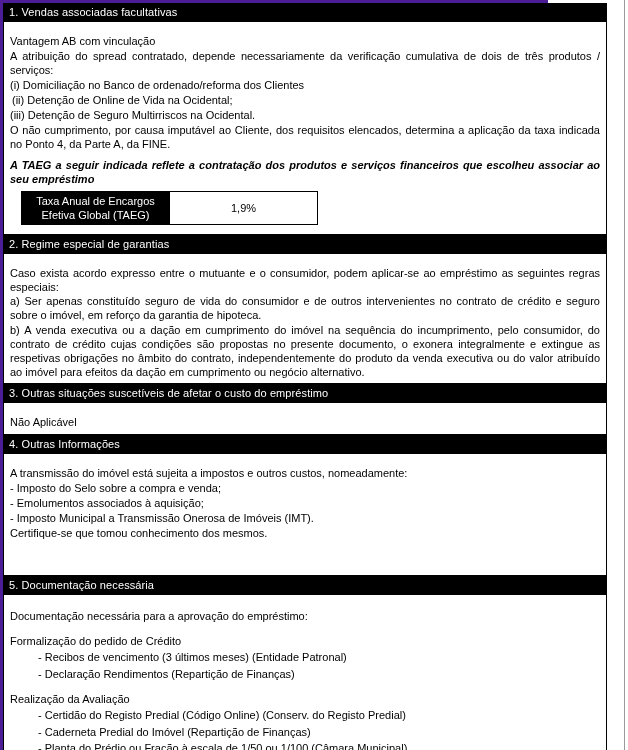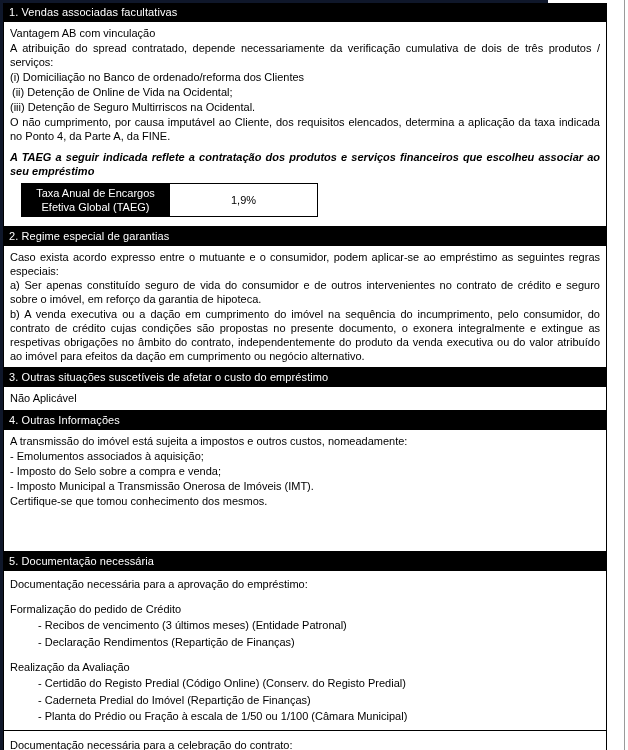--- a/index.html
+++ b/index.html
@@ -11,21 +11,21 @@
     overflow: hidden;
     font-family: "Liberation Sans", sans-serif;
     font-size: 11px;
     color: #000000;
     -webkit-font-smoothing: antialiased;
   }
   .page {
     position: relative;
     width: 548px;
     height: 750px;
-    background: #0f172a;
+    background: #4c1d95;
   }
   .edge-line {
     position: absolute;
     left: 624px;
     top: 0;
     width: 1px;
     height: 750px;
     background: #9a9a9a;
   }
   .doc {
@@ -41,21 +41,21 @@
     padding: 3px 6px 4px 6px;
     line-height: 12px;
     font-size: 11px;
     letter-spacing: 0.1px;
   }
   .sec-body {
     box-sizing: border-box;
     background: #ffffff;
     border: 1px solid #000000;
     border-top: none;
-    padding: 3px 6px 4px 6px;
+    padding: 11px 6px 4px 6px;
   }
   .sec-body p {
     margin: 1px 0;
     line-height: 14px;
   }
   .just { text-align: justify; }
   .indent-sm { margin-left: 2px !important; }
   .bold { font-weight: bold; font-style: italic; }
 
   
@@ -141,22 +141,22 @@
     </div>
     <div class="sec-body s3-body">
       <p>Não Aplicável</p>
     </div>
 
     <div class="sec-header">
       <span>4. Outras Informações</span>
     </div>
     <div class="sec-body s4-body">
       <p>A transmissão do imóvel está sujeita a impostos e outros custos, nomeadamente:</p>
+      <p>- Imposto do Selo sobre a compra e venda;</p>
       <p>- Emolumentos associados à aquisição;</p>
-      <p>- Imposto do Selo sobre a compra e venda;</p>
       <p>- Imposto Municipal a Transmissão Onerosa de Imóveis (IMT).</p>
       <p>Certifique-se que tomou conhecimento dos mesmos.</p>
     </div>
 
     <div class="sec-header">
       <span>5. Documentação necessária</span>
     </div>
     <div class="sec-body s5a-body">
       <p>Documentação necessária para a aprovação do empréstimo:</p>
       <p class="group-title">Formalização do pedido de Crédito</p>

